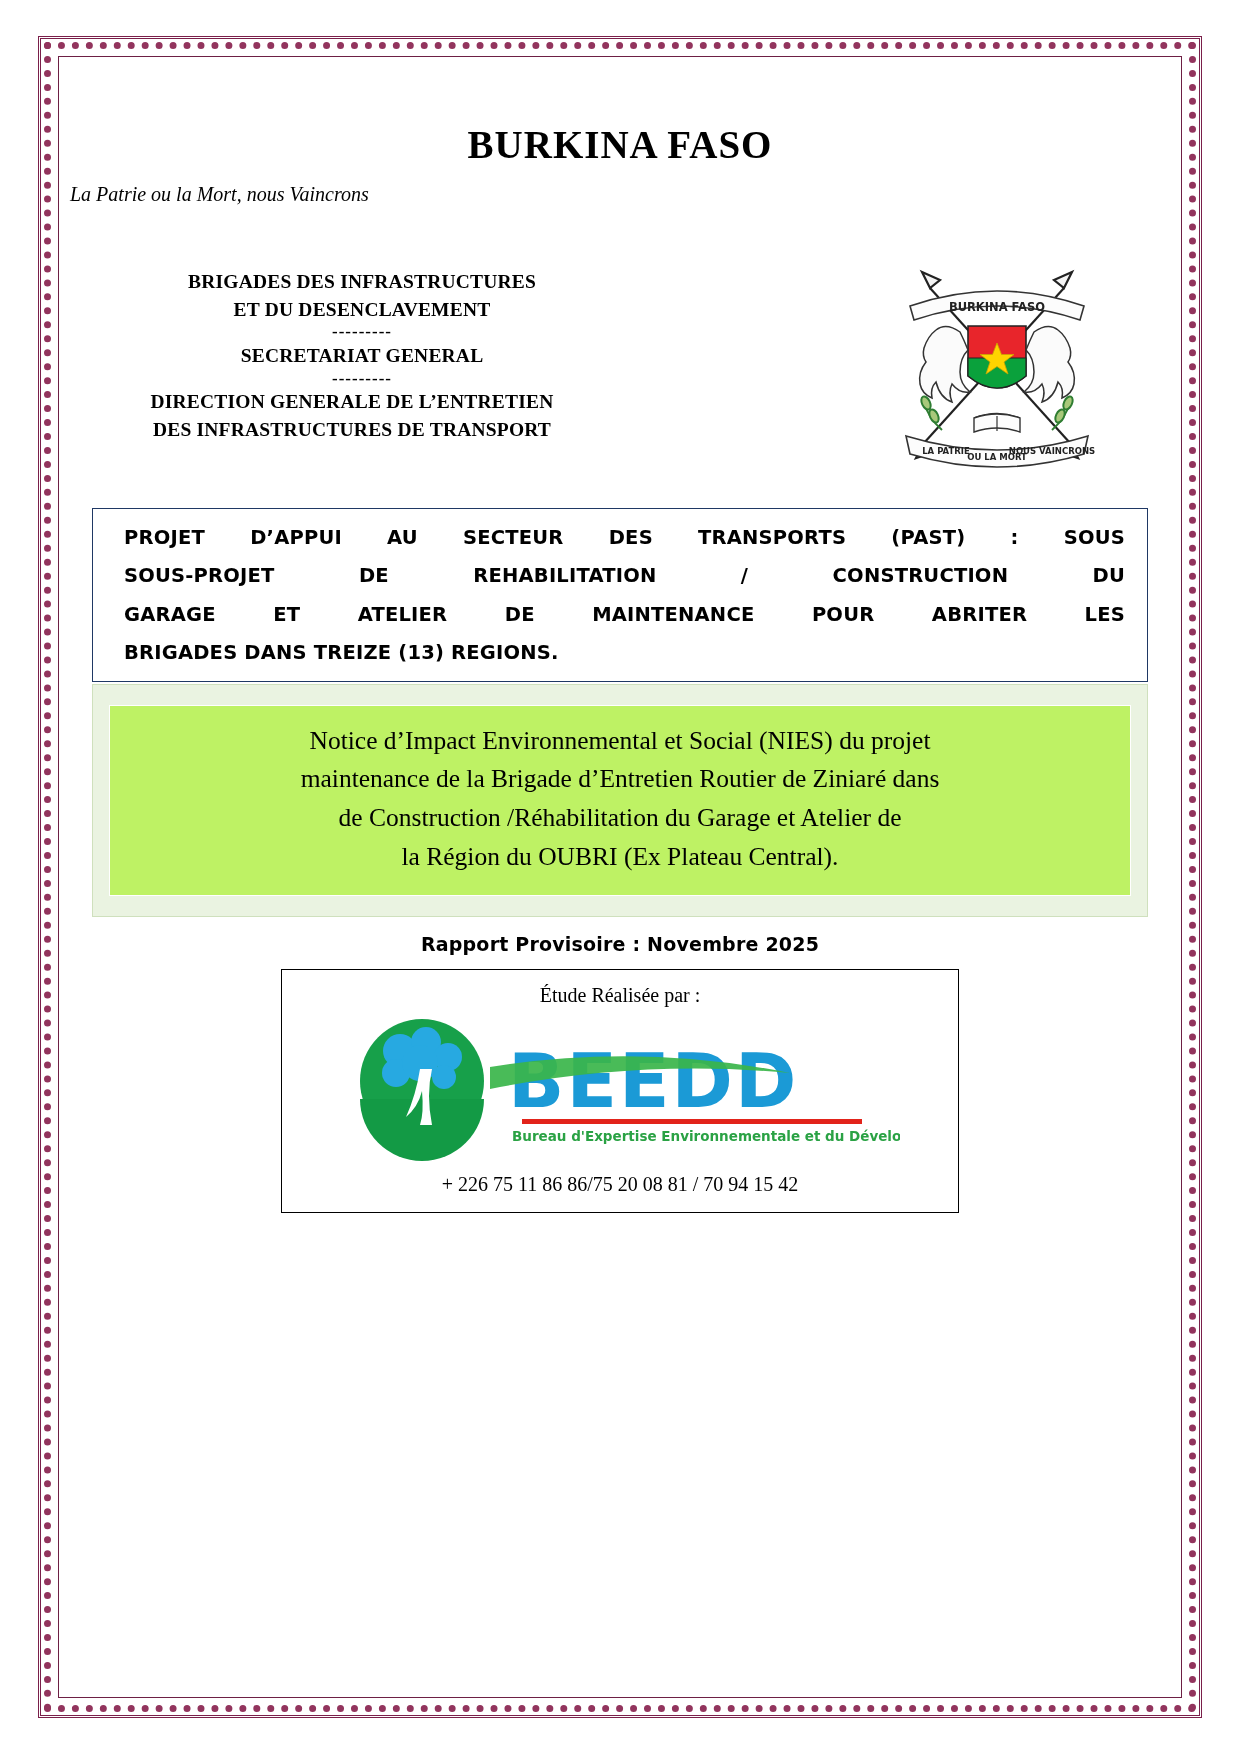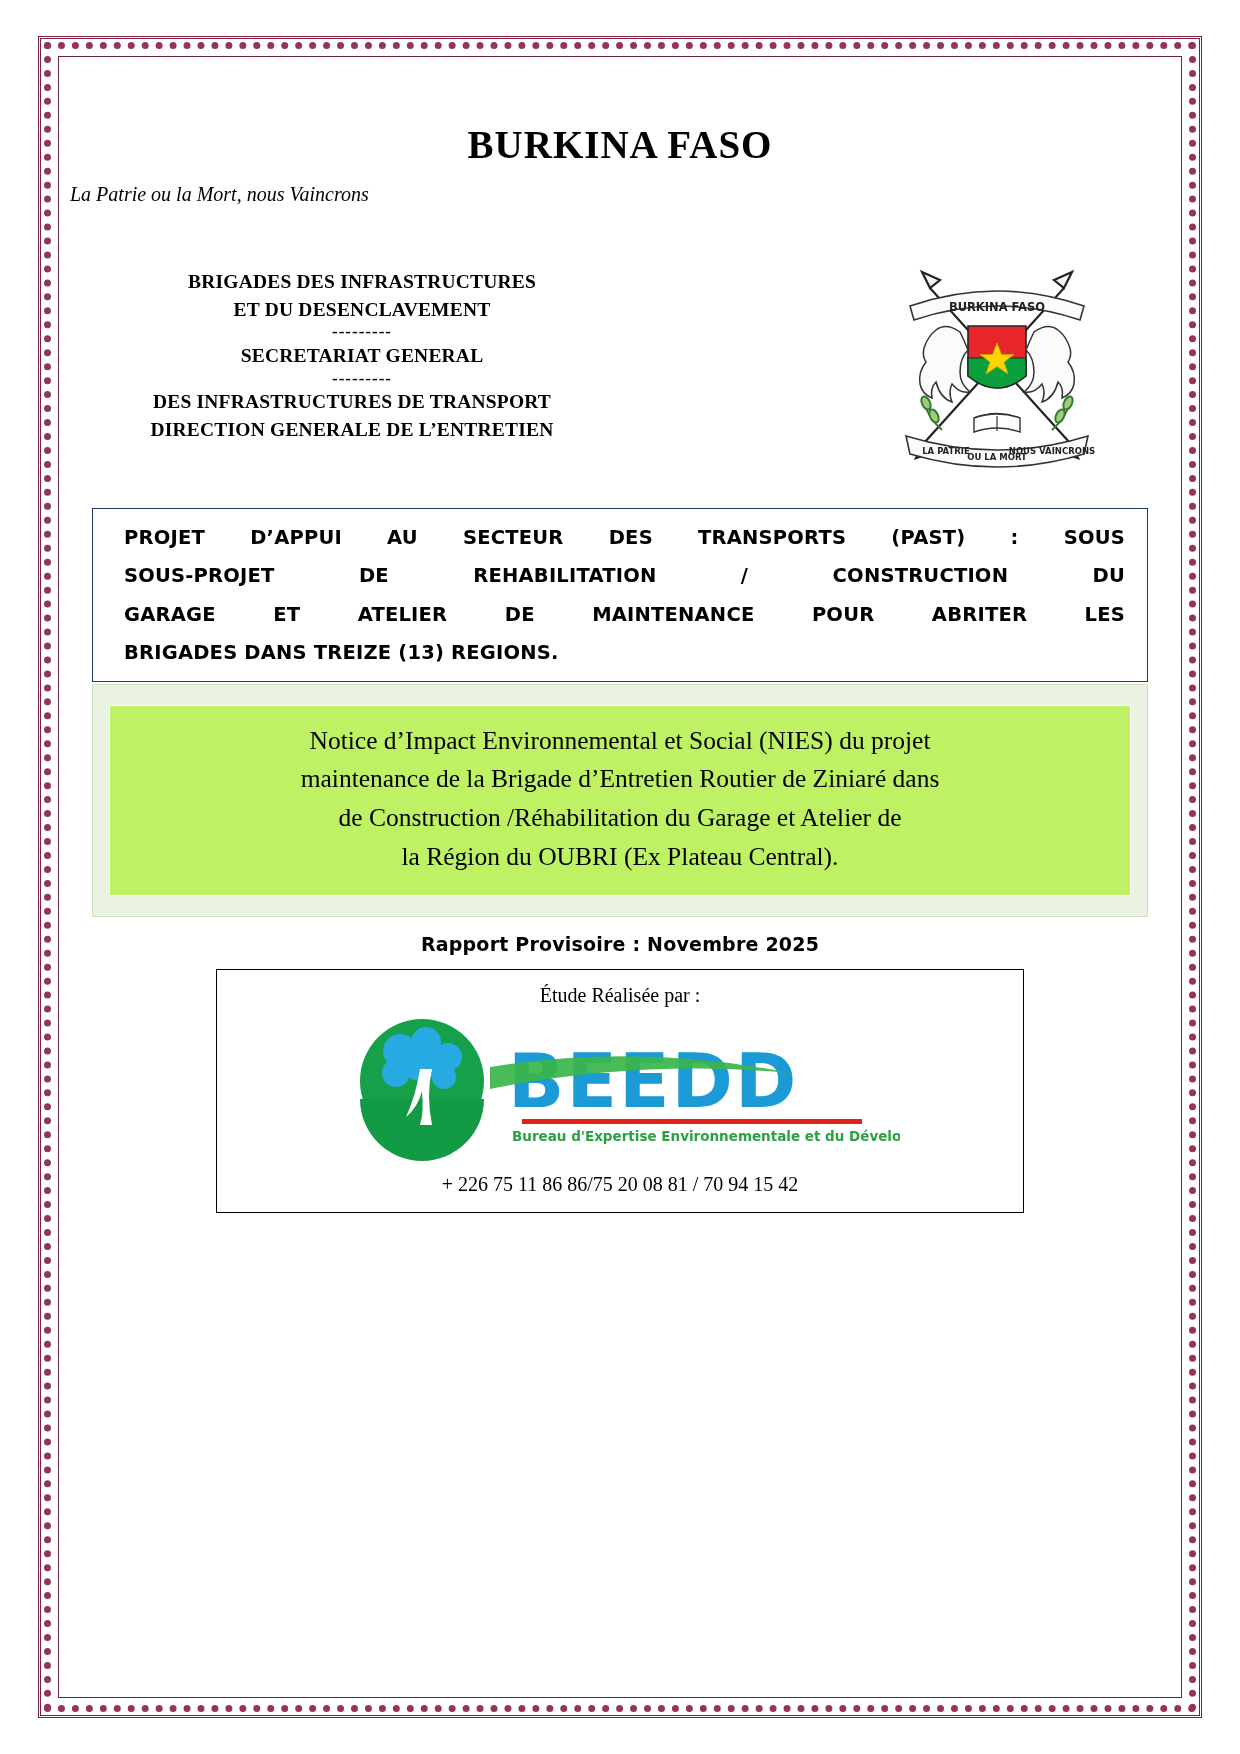--- a/index.html
+++ b/index.html
@@ -153,21 +153,21 @@
     font-family: "DejaVu Sans", sans-serif;
     font-weight: bold;
     font-size: 19px;
     margin-top: 16px;
     letter-spacing: 0.2px;
   }
 
   
   .study-box {
     margin: 14px auto 0 auto;
-    width: 808px;
+    width: 678px;
     border: 1.5px solid #000000;
     box-sizing: border-box;
     padding: 14px 10px 12px 10px;
     text-align: center;
   }
   .study-label {
     font-size: 20px;
     margin-bottom: 4px;
   }
   .logo-wrap {
@@ -195,22 +195,22 @@
   <div class="country-motto">La Patrie ou la Mort, nous Vaincrons</div>
 
   <div class="ministry-row">
 
     <div class="ministry-block">
       <div class="ministry-line">BRIGADES DES INFRASTRUCTURES</div>
       <div class="ministry-line">ET DU DESENCLAVEMENT</div>
       <div class="sep">---------</div>
       <div class="ministry-line">SECRETARIAT GENERAL</div>
       <div class="sep">---------</div>
+      <div class="ministry-line ministry-wide">DIRECTION GENERALE DE L’ENTRETIEN</div>
       <div class="ministry-line ministry-wide">DES INFRASTRUCTURES DE TRANSPORT</div>
-      <div class="ministry-line ministry-wide">DIRECTION GENERALE DE L’ENTRETIEN</div>
     </div>
 
     <div class="emblem">
       <svg viewBox="0 0 230 215" width="230" height="215" xmlns="http://www.w3.org/2000/svg">
 
         <g stroke="#222" stroke-width="2.2" fill="#f4f4f4">
           <line x1="48" y1="30" x2="188" y2="185"></line>
           <line x1="182" y1="30" x2="42" y2="185"></line>
           <polygon points="48,30 40,14 58,22"></polygon>
           <polygon points="182,30 190,14 172,22"></polygon>

